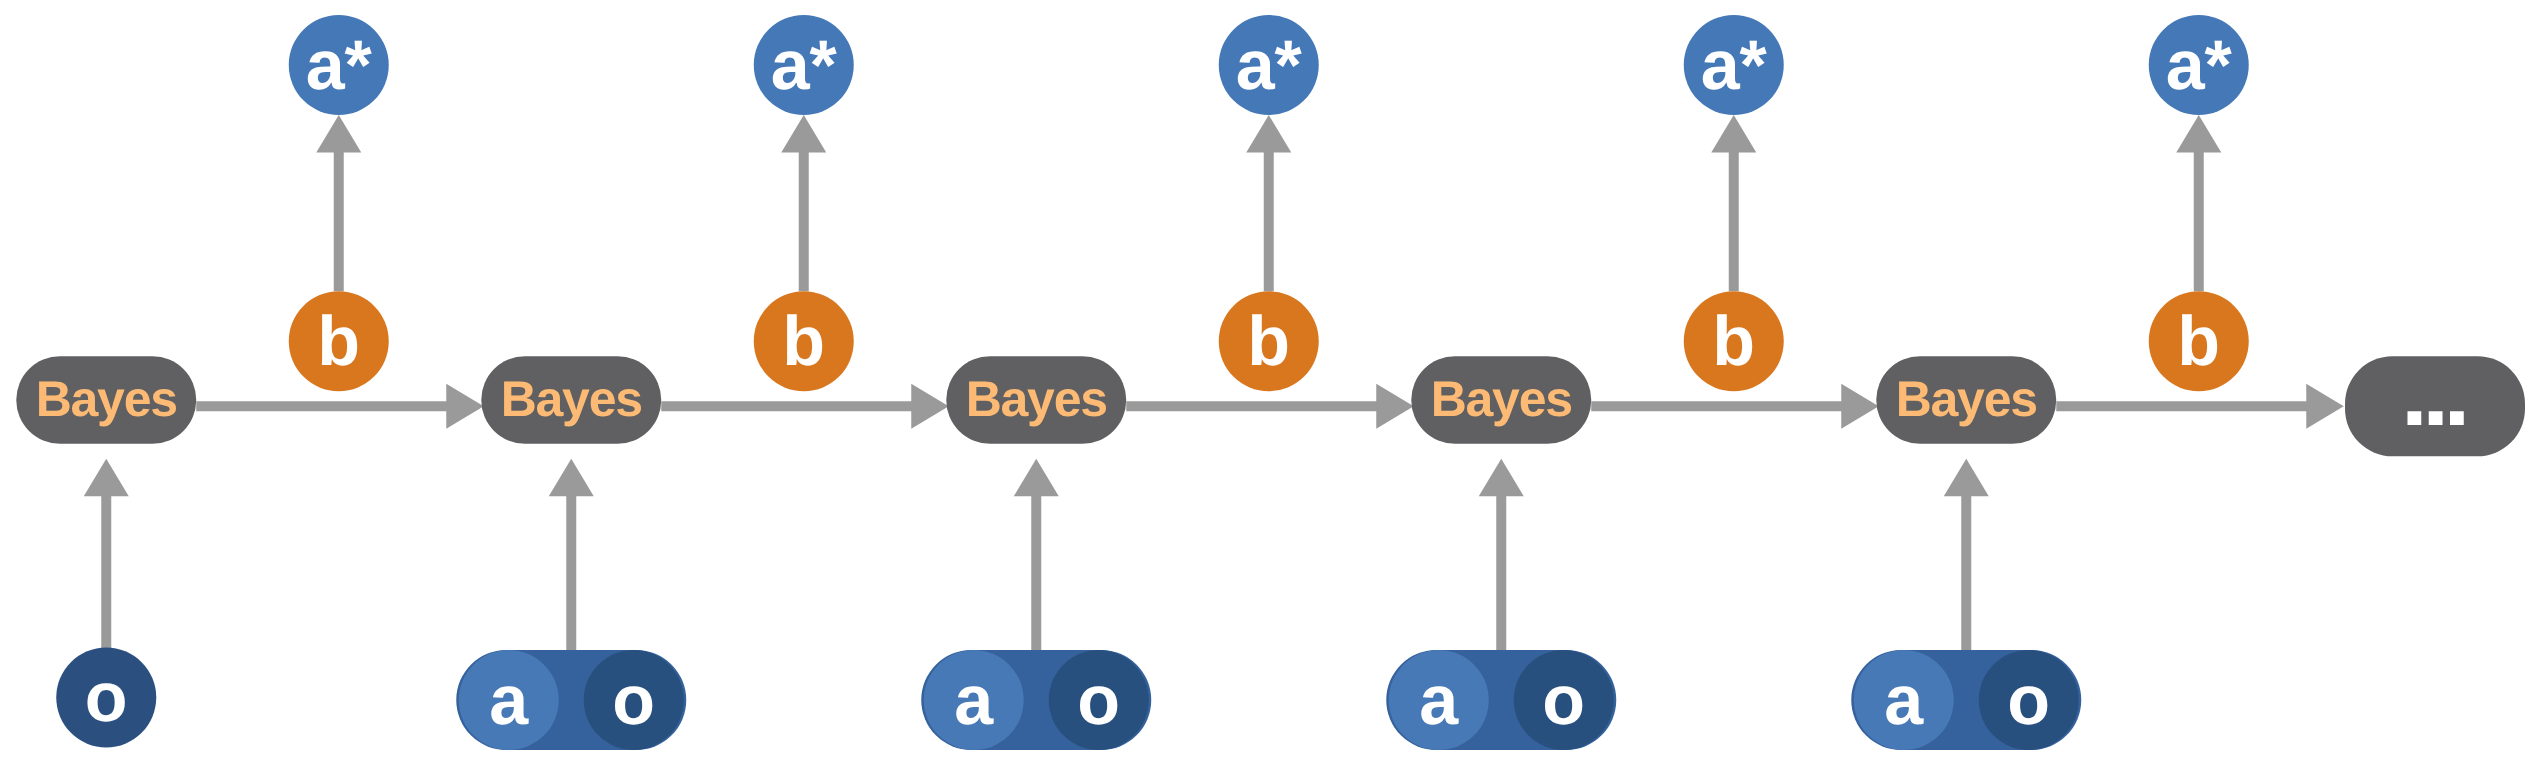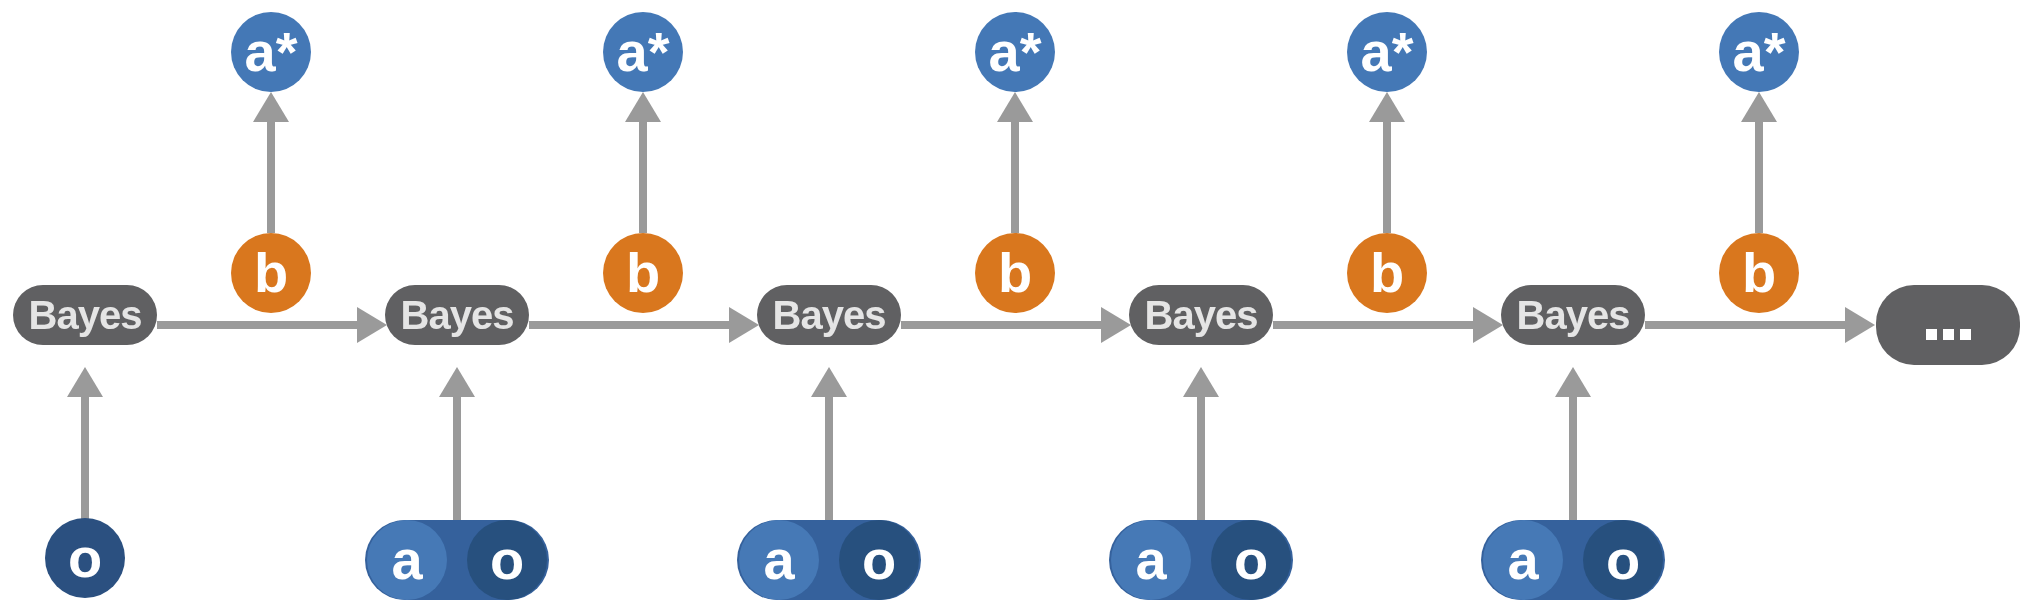--- a/index.html
+++ b/index.html
@@ -13,22 +13,22 @@
   
   .circle{
     position:absolute;width:80px;height:80px;border-radius:50%;
     display:flex;align-items:center;justify-content:center;
     color:#fff;font-weight:700;font-size:56px;line-height:1;
   }
   .astar{background:#4478B6;}
   .bnode{background:#D9771E;}
   .onode{background:#2B5080;}
   .bayes{
-    position:absolute;width:144px;height:60px;border-radius:38px;
-    background:#606062;color:#e5e5e5;
+    position:absolute;width:144px;height:70px;border-radius:38px;
+    background:#606062;color:#fdba74;
     display:flex;align-items:center;justify-content:center;
     font-weight:700;font-size:40px;letter-spacing:-1px;line-height:1;
   }
   .ao-pill{
     position:absolute;width:184px;height:80px;border-radius:40px;
     background:#35619C;
   }
   .ao-circle{
     position:absolute;top:0;width:80px;height:80px;border-radius:50%;
     display:flex;align-items:center;justify-content:center;

